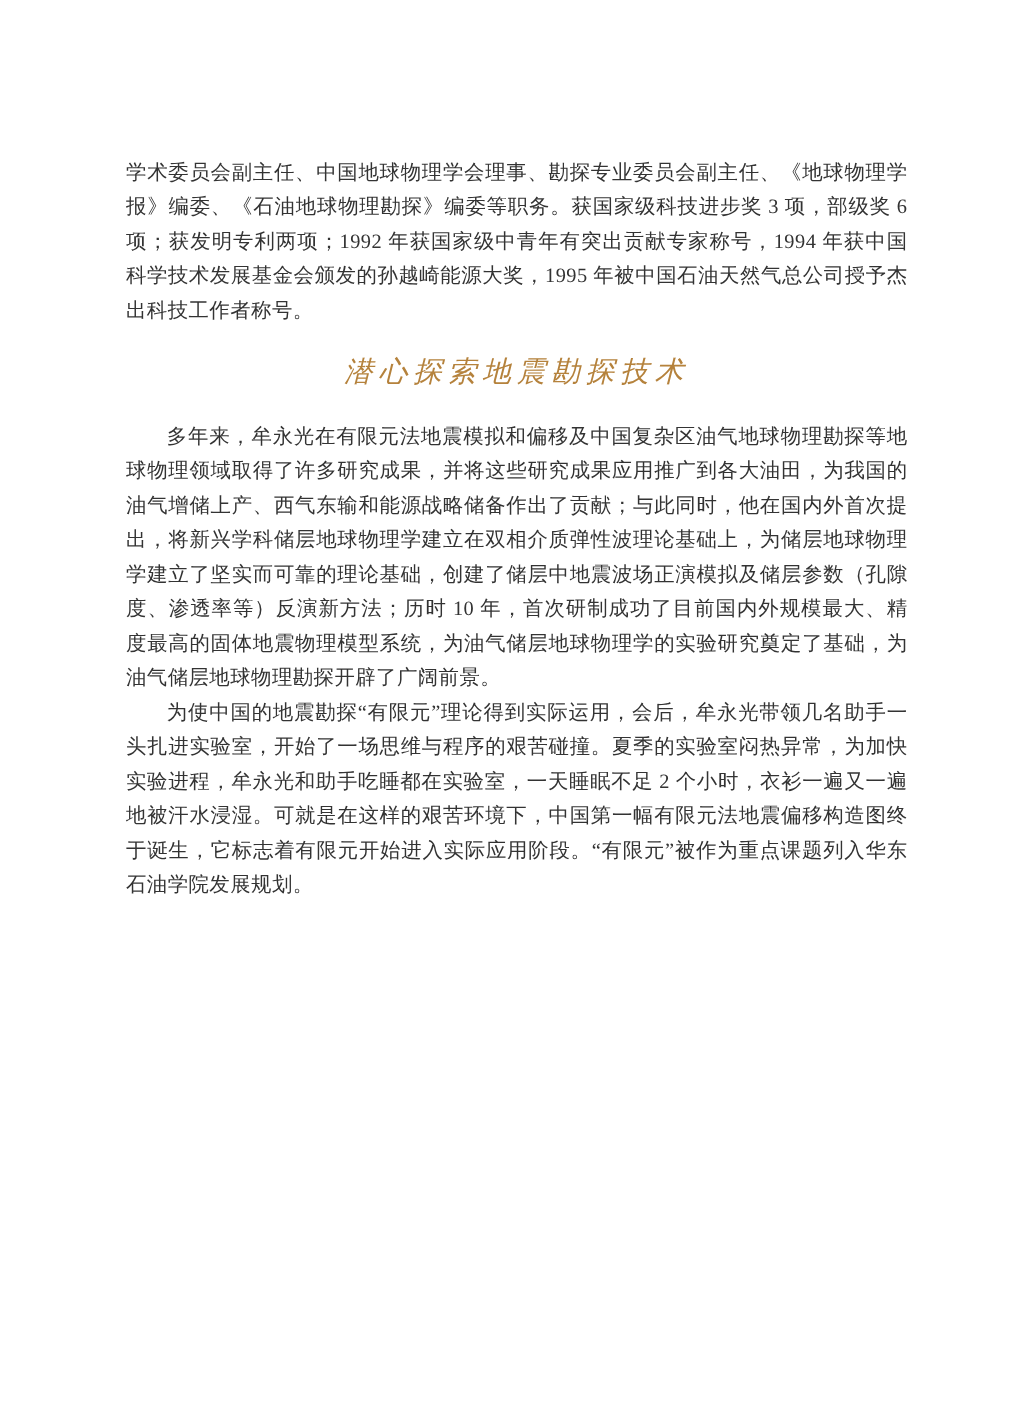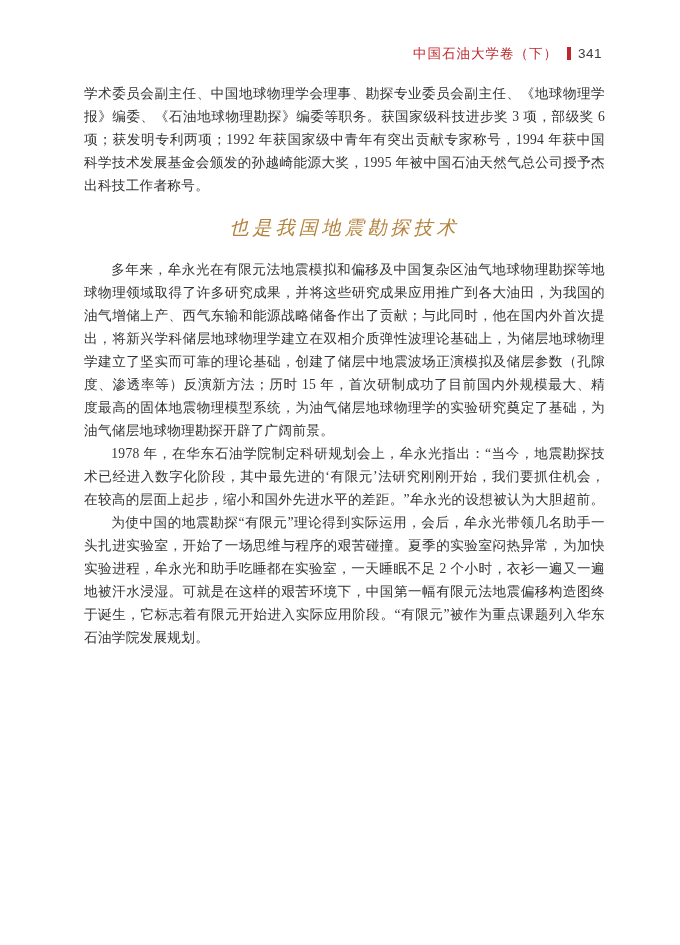--- a/index.html
+++ b/index.html
@@ -32,21 +32,21 @@
   }
   .page-num {
     color: #3a3a3a;
     letter-spacing: 0.5px;
     font-family: "Liberation Sans", "DejaVu Sans", sans-serif;
   }
 
   
   .content {
     position: absolute;
-    top: 82px; left: 84px;
+    top: 103px; left: 84px;
     width: 521px;
     color: #333333;
     font-size: 13.6px;
     line-height: 23px;
     text-align: justify;
     text-justify: inter-ideograph;
     letter-spacing: 0.3px;
   }
   .para { margin: 0; text-indent: 2em; }
   .para.no-indent { text-indent: 0; }
@@ -62,29 +62,23 @@
     letter-spacing: 4px;
     color: #b5823c;
     text-indent: 0;
   }
 </style>
 </head>
 <body>
 
 <div class="page">
 
-  <div class="header">
-    <span class="book-title">中国石油大学卷（下）</span>
-    <span class="red-bar"></span>
-    <span class="page-num">341</span>
-  </div>
 
   <div class="content">
     <p class="para no-indent">学术委员会副主任、中国地球物理学会理事、勘探专业委员会副主任、《地球物理学报》编委、《石油地球物理勘探》编委等职务。获国家级科技进步奖 3 项，部级奖 6 项；获发明专利两项；1992 年获国家级中青年有突出贡献专家称号，1994 年获中国科学技术发展基金会颁发的孙越崎能源大奖，1995 年被中国石油天然气总公司授予杰出科技工作者称号。</p>
 
-    <h2 class="section-title">也是我国地震勘探技术</h2>
+    <h2 class="section-title">潜心探索地震勘探技术</h2>
 
-    <p class="para">多年来，牟永光在有限元法地震模拟和偏移及中国复杂区油气地球物理勘探等地球物理领域取得了许多研究成果，并将这些研究成果应用推广到各大油田，为我国的油气增储上产、西气东输和能源战略储备作出了贡献；与此同时，他在国内外首次提出，将新兴学科储层地球物理学建立在双相介质弹性波理论基础上，为储层地球物理学建立了坚实而可靠的理论基础，创建了储层中地震波场正演模拟及储层参数（孔隙度、渗透率等）反演新方法；历时 15 年，首次研制成功了目前国内外规模最大、精度最高的固体地震物理模型系统，为油气储层地球物理学的实验研究奠定了基础，为油气储层地球物理勘探开辟了广阔前景。</p>
-    <p class="para">1978 年，在华东石油学院制定科研规划会上，牟永光指出：“当今，地震勘探技术已经进入数字化阶段，其中最先进的‘有限元’法研究刚刚开始，我们要抓住机会，在较高的层面上起步，缩小和国外先进水平的差距。”牟永光的设想被认为大胆超前。</p>
+    <p class="para">多年来，牟永光在有限元法地震模拟和偏移及中国复杂区油气地球物理勘探等地球物理领域取得了许多研究成果，并将这些研究成果应用推广到各大油田，为我国的油气增储上产、西气东输和能源战略储备作出了贡献；与此同时，他在国内外首次提出，将新兴学科储层地球物理学建立在双相介质弹性波理论基础上，为储层地球物理学建立了坚实而可靠的理论基础，创建了储层中地震波场正演模拟及储层参数（孔隙度、渗透率等）反演新方法；历时 10 年，首次研制成功了目前国内外规模最大、精度最高的固体地震物理模型系统，为油气储层地球物理学的实验研究奠定了基础，为油气储层地球物理勘探开辟了广阔前景。</p>
     <p class="para">为使中国的地震勘探“有限元”理论得到实际运用，会后，牟永光带领几名助手一头扎进实验室，开始了一场思维与程序的艰苦碰撞。夏季的实验室闷热异常，为加快实验进程，牟永光和助手吃睡都在实验室，一天睡眠不足 2 个小时，衣衫一遍又一遍地被汗水浸湿。可就是在这样的艰苦环境下，中国第一幅有限元法地震偏移构造图终于诞生，它标志着有限元开始进入实际应用阶段。“有限元”被作为重点课题列入华东石油学院发展规划。</p>
   </div>
 
 </div>
 
 </body></html>

